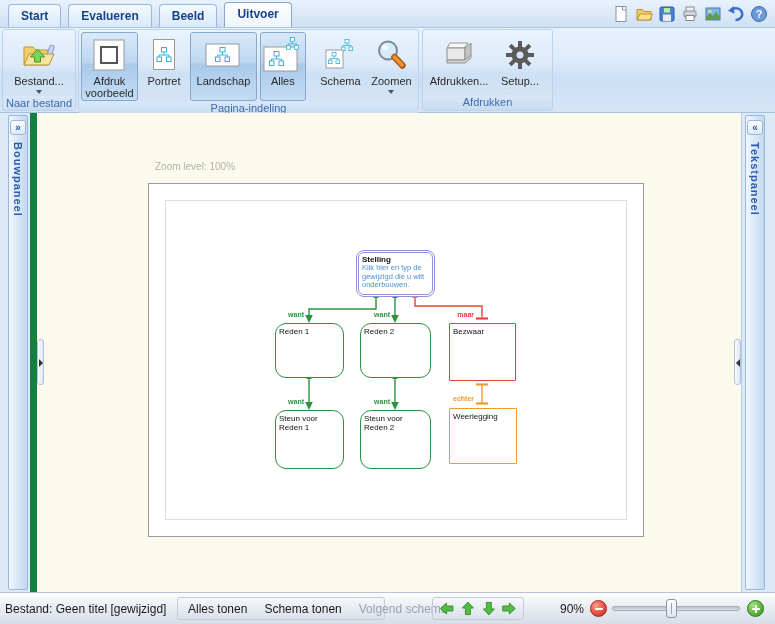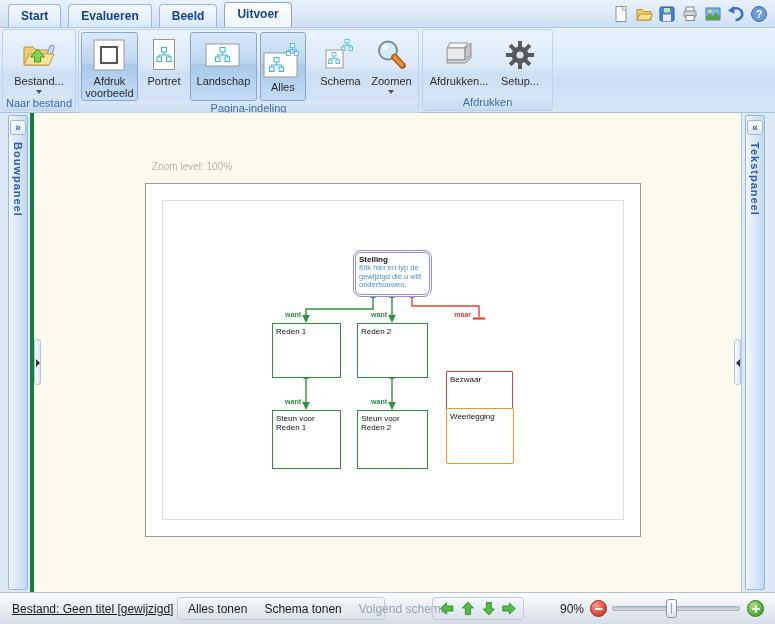--- a/index.html
+++ b/index.html
@@ -47,29 +47,29 @@
     background:linear-gradient(90deg,#f0f6fd,#c2d8ef); border:1px solid #9ab7da; border-radius:2px; }
   .side.left .side-strip { left:8px; }
   .side.right .side-strip { left:3px; }
   .expand-btn { position:absolute; top:4px; left:1px; width:16px; height:15px;
     background:linear-gradient(#ffffff,#dbe9f8); border:1px solid #9ab7da; border-radius:3px;
     color:#2a5db0; font-size:10px; font-weight:bold; text-align:center; line-height:13px; }
   .vlabel { position:absolute; top:26px; left:3px; writing-mode:vertical-rl;
     font-size:11px; font-weight:bold; color:#2a5db0; letter-spacing:1px; white-space:nowrap; }
 
   .canvas { position:absolute; left:30px; right:33px; top:0; bottom:0; background:#fbfaec;
-    border-left:4px solid #15803d; border-right:1px solid #b7cce4; }
+    border-left:7px solid #15803d; border-right:1px solid #b7cce4; }
   .zoomlabel { position:absolute; left:118px; top:48px; font-size:10px; color:#b4b2a4; }
   .page { position:absolute; left:111px; top:70px; width:496px; height:354px;
     background:#fff; border:1px solid #9a9a9a; }
   .page-inner { position:absolute; left:16px; top:16px; width:462px; height:320px; border:1px solid #ddd; }
 
   .conn-svg { position:absolute; left:0; top:0; width:496px; height:354px; pointer-events:none; }
   .node { position:absolute; background:#fff; font-size:8px; line-height:9px; padding:3px 3px; color:#111; }
-  .node.green { border:1px solid #2e9140; border-radius:0; }
+  .node.green { border:1px solid #2e9140; border-radius:11px; }
   .node.red { border:1px solid #e8413c; border-radius:1px; }
   .node.orange { border:1px solid #f09b28; border-radius:1px; }
   .stelling-outer { position:absolute; left:207px; top:66px; width:79px; height:47px;
     border:1px solid #8f90d8; border-radius:8px; padding:1px; background:#fff; }
   .stelling-inner { width:100%; height:100%; border:1px solid #8f90d8; border-radius:6px;
     padding:2px 3px; background:#fff; overflow:hidden; }
   .stelling-title { font-size:8px; font-weight:bold; color:#111; line-height:9px; }
   .stelling-body { font-size:7.5px; color:#4a90d9; line-height:8.5px; }
   .clabel { position:absolute; font-size:7px; font-weight:bold; transform:translateX(-100%); white-space:nowrap; }
   .clabel.green { color:#2e9140; } .clabel.red { color:#e8413c; } .clabel.orange { color:#f09b28; }
@@ -79,21 +79,21 @@
   .collapse-handle.left { left:0; } .collapse-handle.right { right:0; }
   .collapse-handle .tri-r { position:absolute; top:19px; left:1px; width:0; height:0;
     border-top:4px solid transparent; border-bottom:4px solid transparent; border-left:4px solid #333; }
   .collapse-handle .tri-l { position:absolute; top:19px; left:1px; width:0; height:0;
     border-top:4px solid transparent; border-bottom:4px solid transparent; border-right:4px solid #333; }
 
   
   .statusbar { position:absolute; left:0; right:0; bottom:0; height:32px;
     background:linear-gradient(#fcfdfe,#e4e9f0 60%,#d7dde8); border-top:1px solid #b9c2d0;
     font-size:12px; color:#1a1a1a; }
-  .file-label { position:absolute; left:12px; top:9px;text-decoration:underline; }
+  .file-label { position:absolute; left:5px; top:9px; }
   .sgroup { position:absolute; top:4px; height:23px; border:1px solid #c3cbd8; border-radius:3px;
     display:flex; align-items:center; }
   .sgroup.views { left:177px; width:208px; padding:0 10px; gap:17px; }
   .sgroup.nav { left:432px; width:92px; padding:0 7px; gap:7px; justify-content:center; }
   .sbtn { white-space:nowrap; }
   .sbtn.disabled { color:#9aa2ae; }
   .zoom-value { position:absolute; left:560px; top:9px; }
   .round-btn { position:absolute; top:7px; width:17px; height:17px; border-radius:50%;
     display:flex; align-items:center; justify-content:center; }
   .round-btn.minus { left:590px; background:radial-gradient(circle at 35% 30%, #ff9a90, #e14c3c 60%, #b32a1a);
@@ -226,21 +226,21 @@
         </div>
         <div class="rbtn selected" style="width:68px;">
           <div class="icon-wrap">
             <svg width="36" height="28">
                 <rect x="1" y="3" width="33" height="22" fill="#fff" stroke="#9a9a9a"></rect>
                 <use href="#tree-glyph" x="10" y="6"></use>
               </svg>
           </div>
           <div class="lbl">Landschap</div>
         </div>
-        <div class="rbtn selected" style="width:46px;justify-content:center;">
+        <div class="rbtn selected" style="width:46px;">
           <div class="icon-wrap">
             <svg width="40" height="36">
               <rect x="1" y="10" width="33" height="24" fill="#fff" stroke="#9a9a9a"></rect>
               <g transform="translate(23,0) scale(0.85)">
                   <use href="#tree-glyph"></use>
                 </g>
               <g transform="translate(6,14)">
                   <use href="#tree-glyph"></use>
                 </g>
             </svg>
@@ -360,21 +360,21 @@
         <span class="clabel orange" style="left:325px;top:211px;">echter</span>
 
         <div class="stelling-outer">
           <div class="stelling-inner">
             <div class="stelling-title">Stelling</div>
             <div class="stelling-body">Klik hier en typ de gewijzigd die u wilt onderbouwen.</div>
           </div>
         </div>
         <div class="node green" style="left:126px;top:139px;width:69px;height:55px;">Reden 1</div>
         <div class="node green" style="left:211px;top:139px;width:71px;height:55px;">Reden 2</div>
-        <div class="node red" style="left:300px;top:139px;width:67px;height:58px;margin-top:48px;">Bezwaar</div>
+        <div class="node red" style="left:300px;top:139px;width:67px;height:58px;">Bezwaar</div>
         <div class="node green" style="left:126px;top:226px;width:69px;height:59px;">Steun voor Reden 1</div>
         <div class="node green" style="left:211px;top:226px;width:71px;height:59px;">Steun voor Reden 2</div>
         <div class="node orange" style="left:300px;top:224px;width:68px;height:56px;">Weerlegging</div>
       </div>
 
       <div class="collapse-handle left">
           <div class="tri-r"></div>
         </div>
       <div class="collapse-handle right">
           <div class="tri-l"></div>

